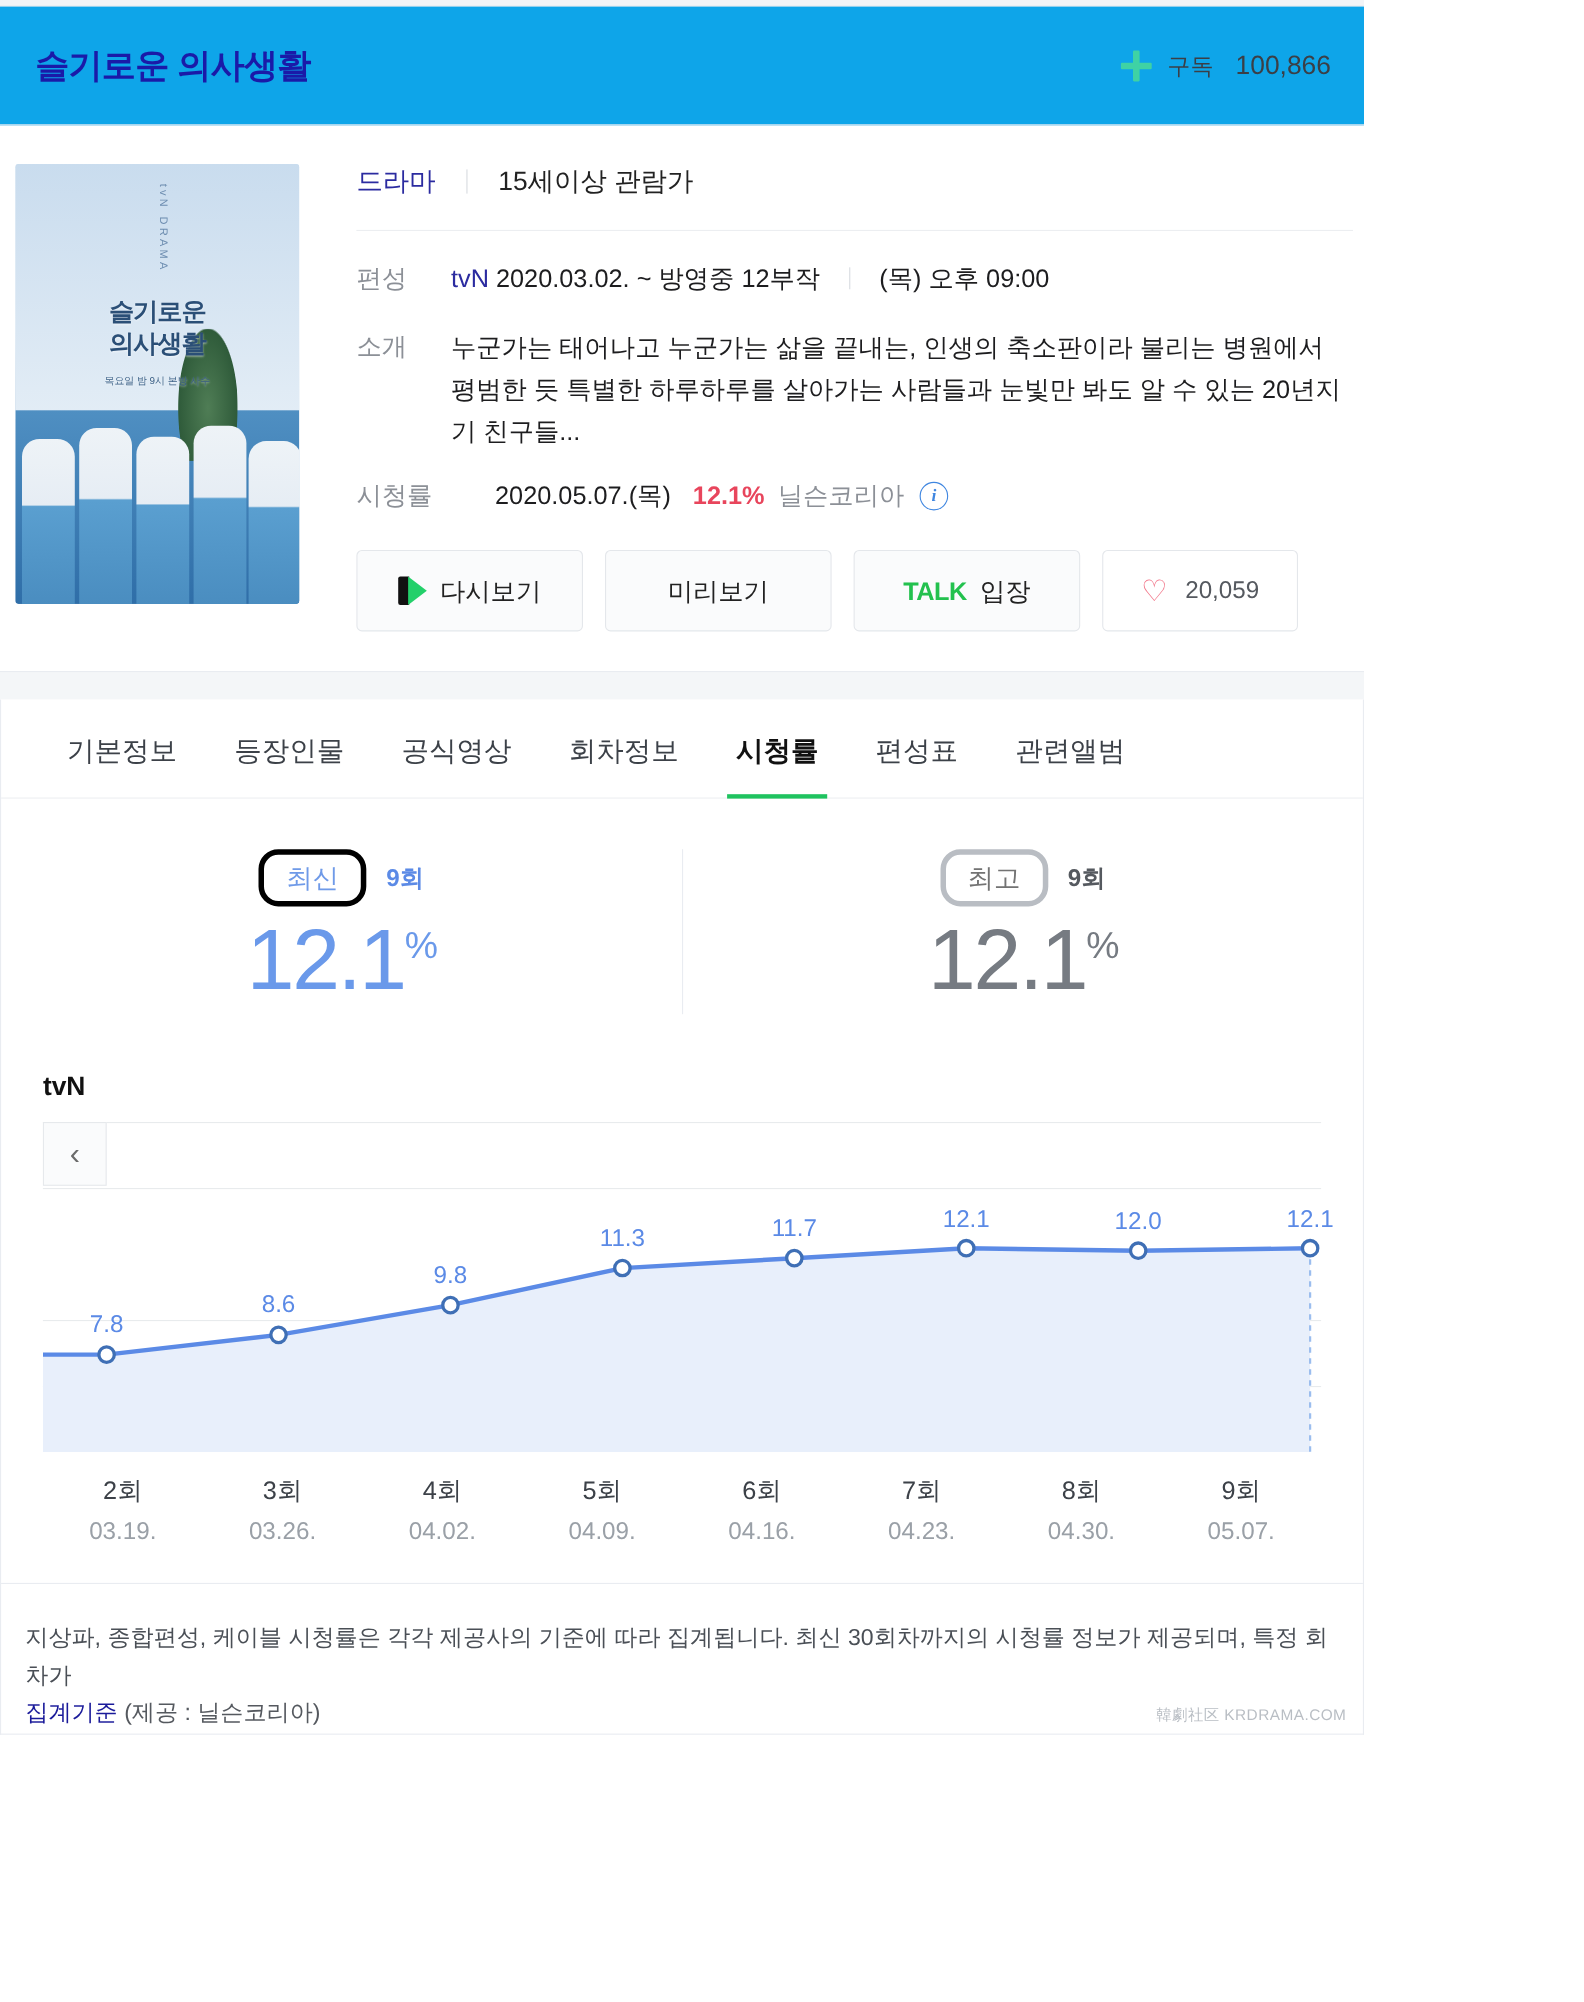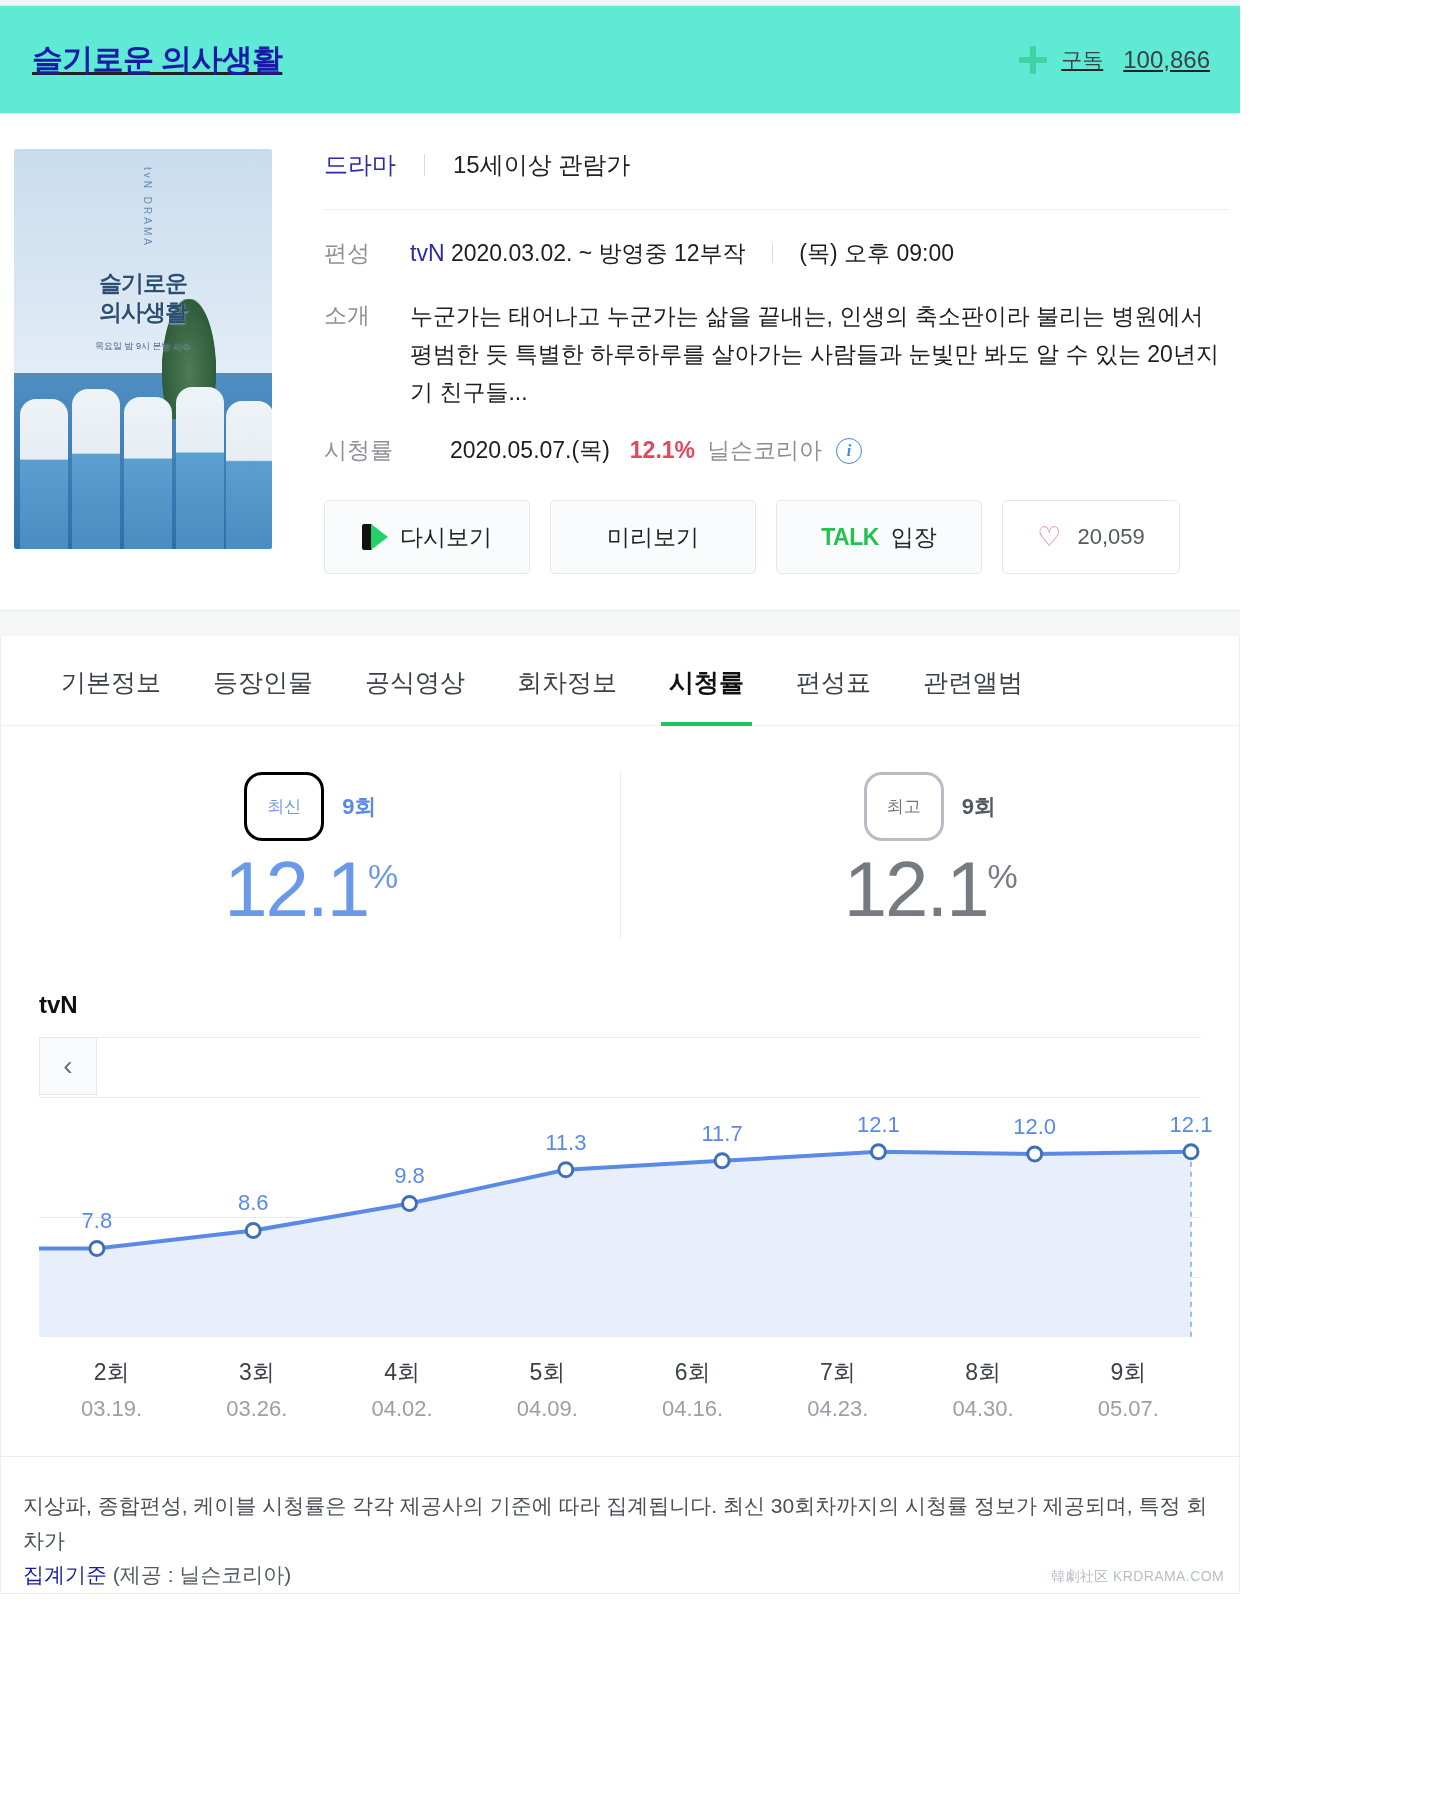--- a/index.html
+++ b/index.html
@@ -16,23 +16,22 @@
   
   .top-strip { height: 6px; background: #f2f4f7; border-bottom: 1px solid #e6e9ee; }
 
   
   .header {
     height: 108px;
     display: flex;
     align-items: center;
     justify-content: space-between;
     padding: 0 30px 0 32px;
-    background: #5eead4;
+    background: #0ea5e9;
     border-bottom: 1px solid #e9ecf1;
-    text-decoration: underline;
   }
   .title {
     font-size: 31px;
     font-weight: 700;
     color: #1a1aa8;
     letter-spacing: -0.7px;
   }
   .subscribe {
     display: flex;
     align-items: center;
@@ -167,22 +166,22 @@
     content: ""; position: absolute; left: 18px; right: 18px; bottom: -1px;
     height: 4px; background: #1fc35f;
   }
 
   
   .summary { display: flex; padding: 46px 0 34px; }
   .sum-col { flex: 1; display: flex; flex-direction: column; align-items: center; }
   .sum-col + .sum-col { border-left: 1px solid #e9ecf1; }
   .sum-top { display: flex; align-items: center; gap: 18px; }
   .badge {
-    border: 3px solid #000000; color: #6f9ae8;
-    border-radius: 18px; padding: 20px 20px; font-size: 17px;
+    border: 5px solid #000000; color: #6f9ae8;
+    border-radius: 18px; padding: 5px 20px; font-size: 24px;
   }
   .badge.gray { border-color: #b9bdc3; color: #737373; }
   .ep { font-size: 22px; font-weight: 700; color: #5b8ae6; }
   .ep.gray { color: #55595f; }
   .big { font-size: 78px; font-weight: 300; color: #6a99ea; line-height: 1.25; letter-spacing: -2px; }
   .big.gray { color: #767b82; }
   .big sup { font-size: 34px; vertical-align: 28px; font-weight: 300; }
 
   
   .chart-wrap { padding: 18px 38px 0; position: relative; }

